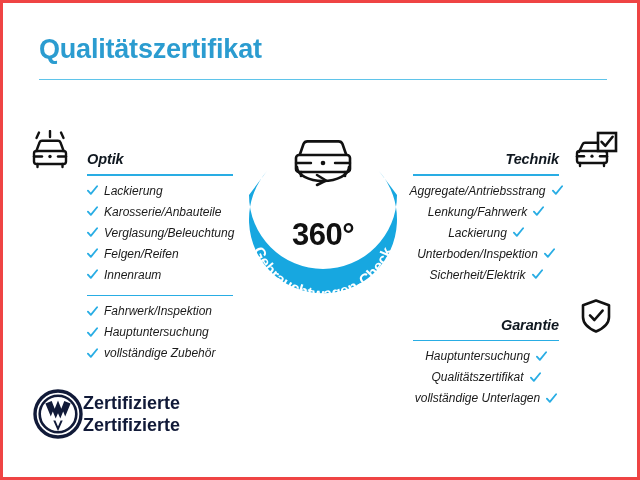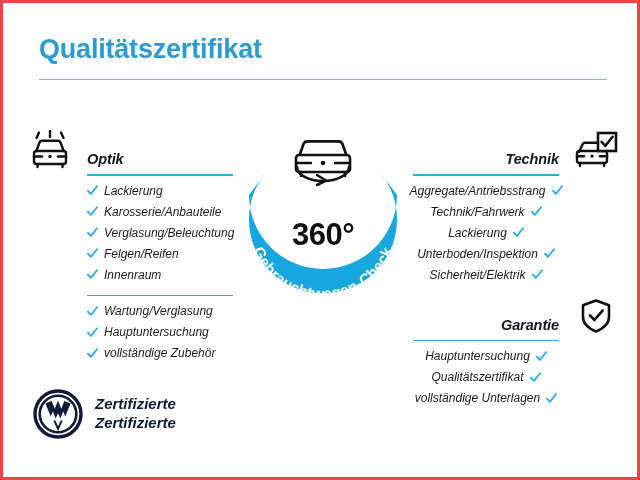--- a/index.html
+++ b/index.html
@@ -139,27 +139,25 @@
   
   #footer {
     position: absolute;
     left: 30px;
     bottom: 38px;
     display: flex;
     align-items: center;
   }
   #vw-mark { flex: 0 0 auto; }
   #footer-text {
-    margin-left: 12px;
-    font-size: 15px;
+    font-size: 18px;
     font-weight: bold;
     color: #111a38;
     line-height: 1.25;
     white-space: nowrap;
-    font-style: italic;
   }
 </style>
 </head>
 <body>
 
 <div id="page">
 
   <div id="title-block">
     <div id="page-title">Qualitätszertifikat</div>
     <div id="title-rule"></div>
@@ -234,21 +232,21 @@
 
     <div class="section left" style="margin-top:14px;">
       <div class="sec-rule"></div>
       <ul class="checklist">
         <li>
           <span class="tick">
             <svg width="11" height="11" viewBox="0 0 12 12">
                 <path d="M1 6.2 L4.2 9.6 L11 1.4" stroke="#29ade4" stroke-width="2" fill="none" stroke-linecap="round" stroke-linejoin="round"></path>
               </svg>
           </span>
-          <span>Wartung/Verglasung</span>
+          <span>Fahrwerk/Inspektion</span>
         </li>
         <li>
           <span class="tick">
             <svg width="11" height="11" viewBox="0 0 12 12">
                 <path d="M1 6.2 L4.2 9.6 L11 1.4" stroke="#29ade4" stroke-width="2" fill="none" stroke-linecap="round" stroke-linejoin="round"></path>
               </svg>
           </span>
           <span>Hauptuntersuchung</span>
         </li>
         <li>
@@ -286,21 +284,21 @@
       <ul class="checklist">
         <li>
           <span>Aggregate/Antriebsstrang</span>
           <span class="tick">
             <svg width="11" height="11" viewBox="0 0 12 12">
                 <path d="M1 6.2 L4.2 9.6 L11 1.4" stroke="#29ade4" stroke-width="2" fill="none" stroke-linecap="round" stroke-linejoin="round"></path>
               </svg>
           </span>
         </li>
         <li>
-          <span>Technik/Fahrwerk</span>
+          <span>Lenkung/Fahrwerk</span>
           <span class="tick">
             <svg width="11" height="11" viewBox="0 0 12 12">
                 <path d="M1 6.2 L4.2 9.6 L11 1.4" stroke="#29ade4" stroke-width="2" fill="none" stroke-linecap="round" stroke-linejoin="round"></path>
               </svg>
           </span>
         </li>
         <li>
           <span>Lackierung</span>
           <span class="tick">
             <svg width="11" height="11" viewBox="0 0 12 12">

